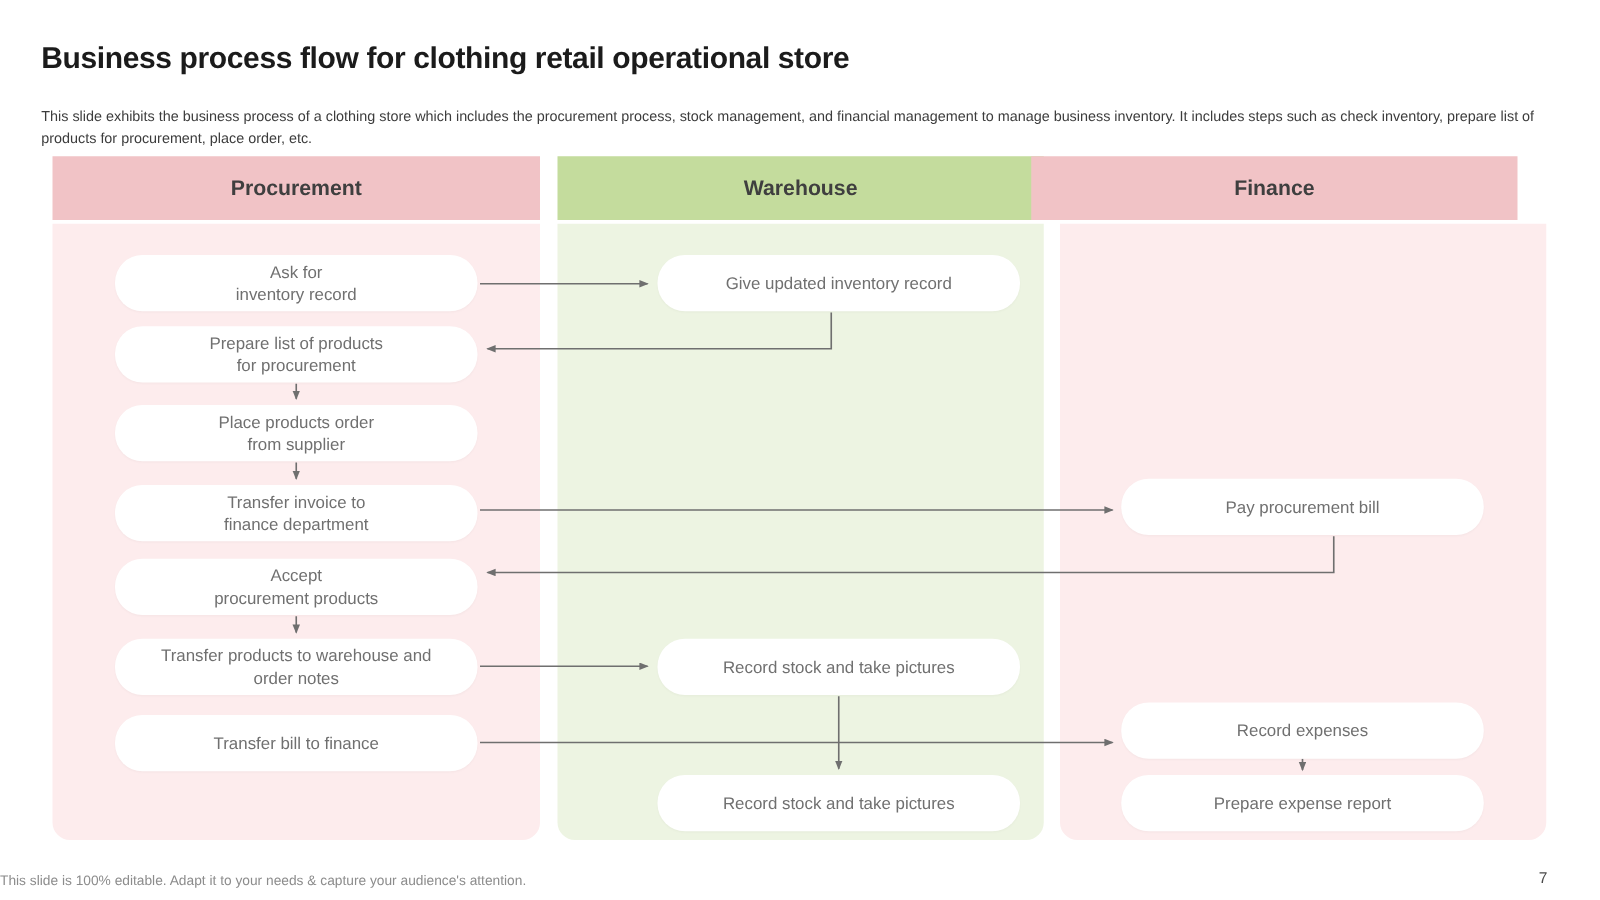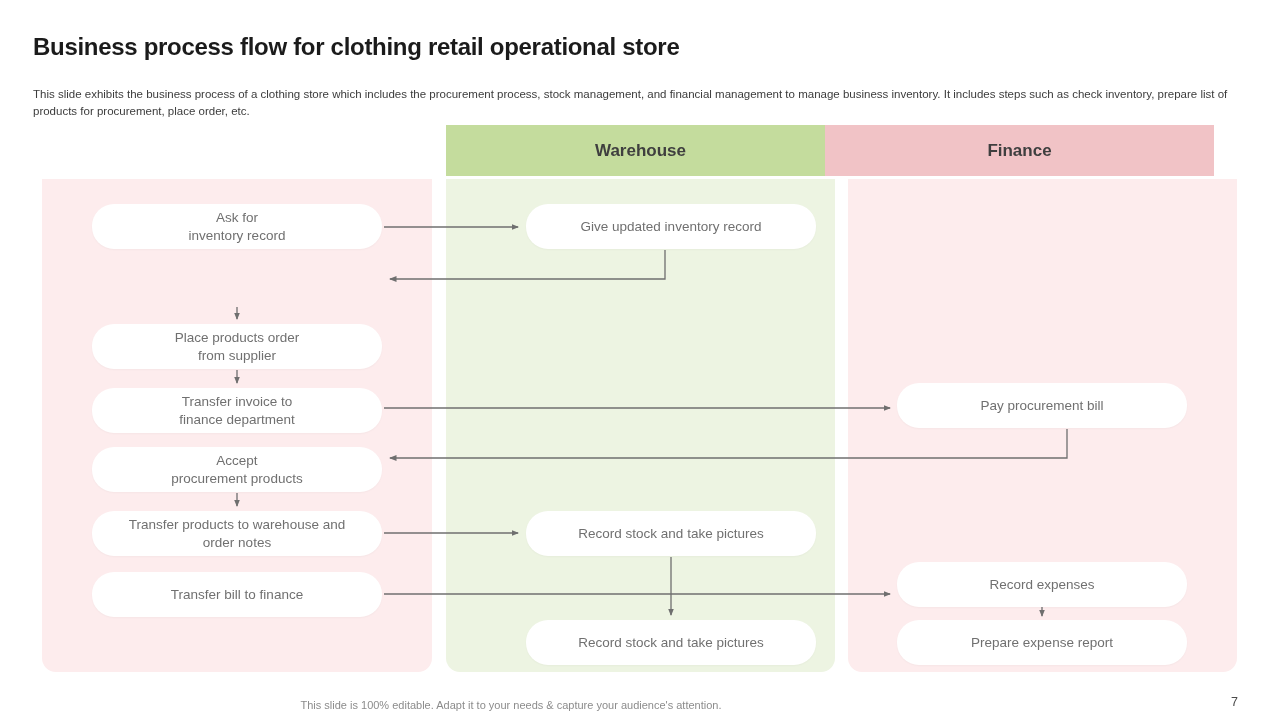--- a/index.html
+++ b/index.html
@@ -30,35 +30,38 @@
   .col-green-b{background:#edf4e2;}
   .flow-box{
     position:absolute;width:290px;height:45px;background:#ffffff;border-radius:22px;
     display:flex;align-items:center;justify-content:center;text-align:center;
     font-size:13.5px;color:#707070;line-height:1.3;
     box-shadow:0 1px 2px rgba(0,0,0,0.03);
   }
   .flow-box span{white-space:pre-line;}
   .arrows{position:absolute;left:0;top:0;width:1280px;height:720px;pointer-events:none;}
   .footer{
-    position:absolute;left:0;top:699px;width:1022px;text-align:center;
+    position:absolute;left:0;top:699px;width:1022px;text-align:left;
     font-size:11px;color:#8c8c8c;
   }
   .page-number{
     position:absolute;right:42px;top:695px;font-size:12.5px;color:#4a4a4a;
   }
 </style>
 </head>
 <body>
 
 <div class="slide">
 
   <div class="title">Business process flow for clothing retail operational store</div>
   <div class="subtitle">This slide exhibits the business process of a clothing store which includes the procurement process, stock management, and financial management to manage business inventory. It includes steps such as check inventory, prepare list of products for procurement, place order, etc.</div>
 
+  <div class="column-header col-pink-h" style="left:42px;width:390px;">
+    <span>Procurement</span>
+  </div>
   <div class="column-body col-pink-b" style="left:42px;width:390px;"></div>
 
   <div class="column-header col-green-h" style="left:446px;width:389px;">
     <span>Warehouse</span>
   </div>
   <div class="column-body col-green-b" style="left:446px;width:389px;"></div>
 
   <div class="column-header col-pink-h" style="left:825px;width:389px;">
     <span>Finance</span>
   </div>
@@ -81,20 +84,24 @@
       <path d="M384,533 H518" marker-end="url(#ah)"></path>
       <path d="M671,557 V615" marker-end="url(#ah)"></path>
       <path d="M384,594 H890" marker-end="url(#ah)"></path>
       <path d="M1042,607 V616" marker-end="url(#ah)"></path>
     </g>
   </svg>
 
   <div class="flow-box" style="left:92px;top:204px;">
     <span>Ask for
 inventory record</span>
+  </div>
+  <div class="flow-box" style="left:92px;top:261px;">
+    <span>Prepare list of products
+for procurement</span>
   </div>
   <div class="flow-box" style="left:92px;top:388px;">
     <span>Transfer invoice to
 finance department</span>
   </div>
   <div class="flow-box" style="left:92px;top:324px;">
     <span>Place products order
 from supplier</span>
   </div>
   <div class="flow-box" style="left:92px;top:447px;">

